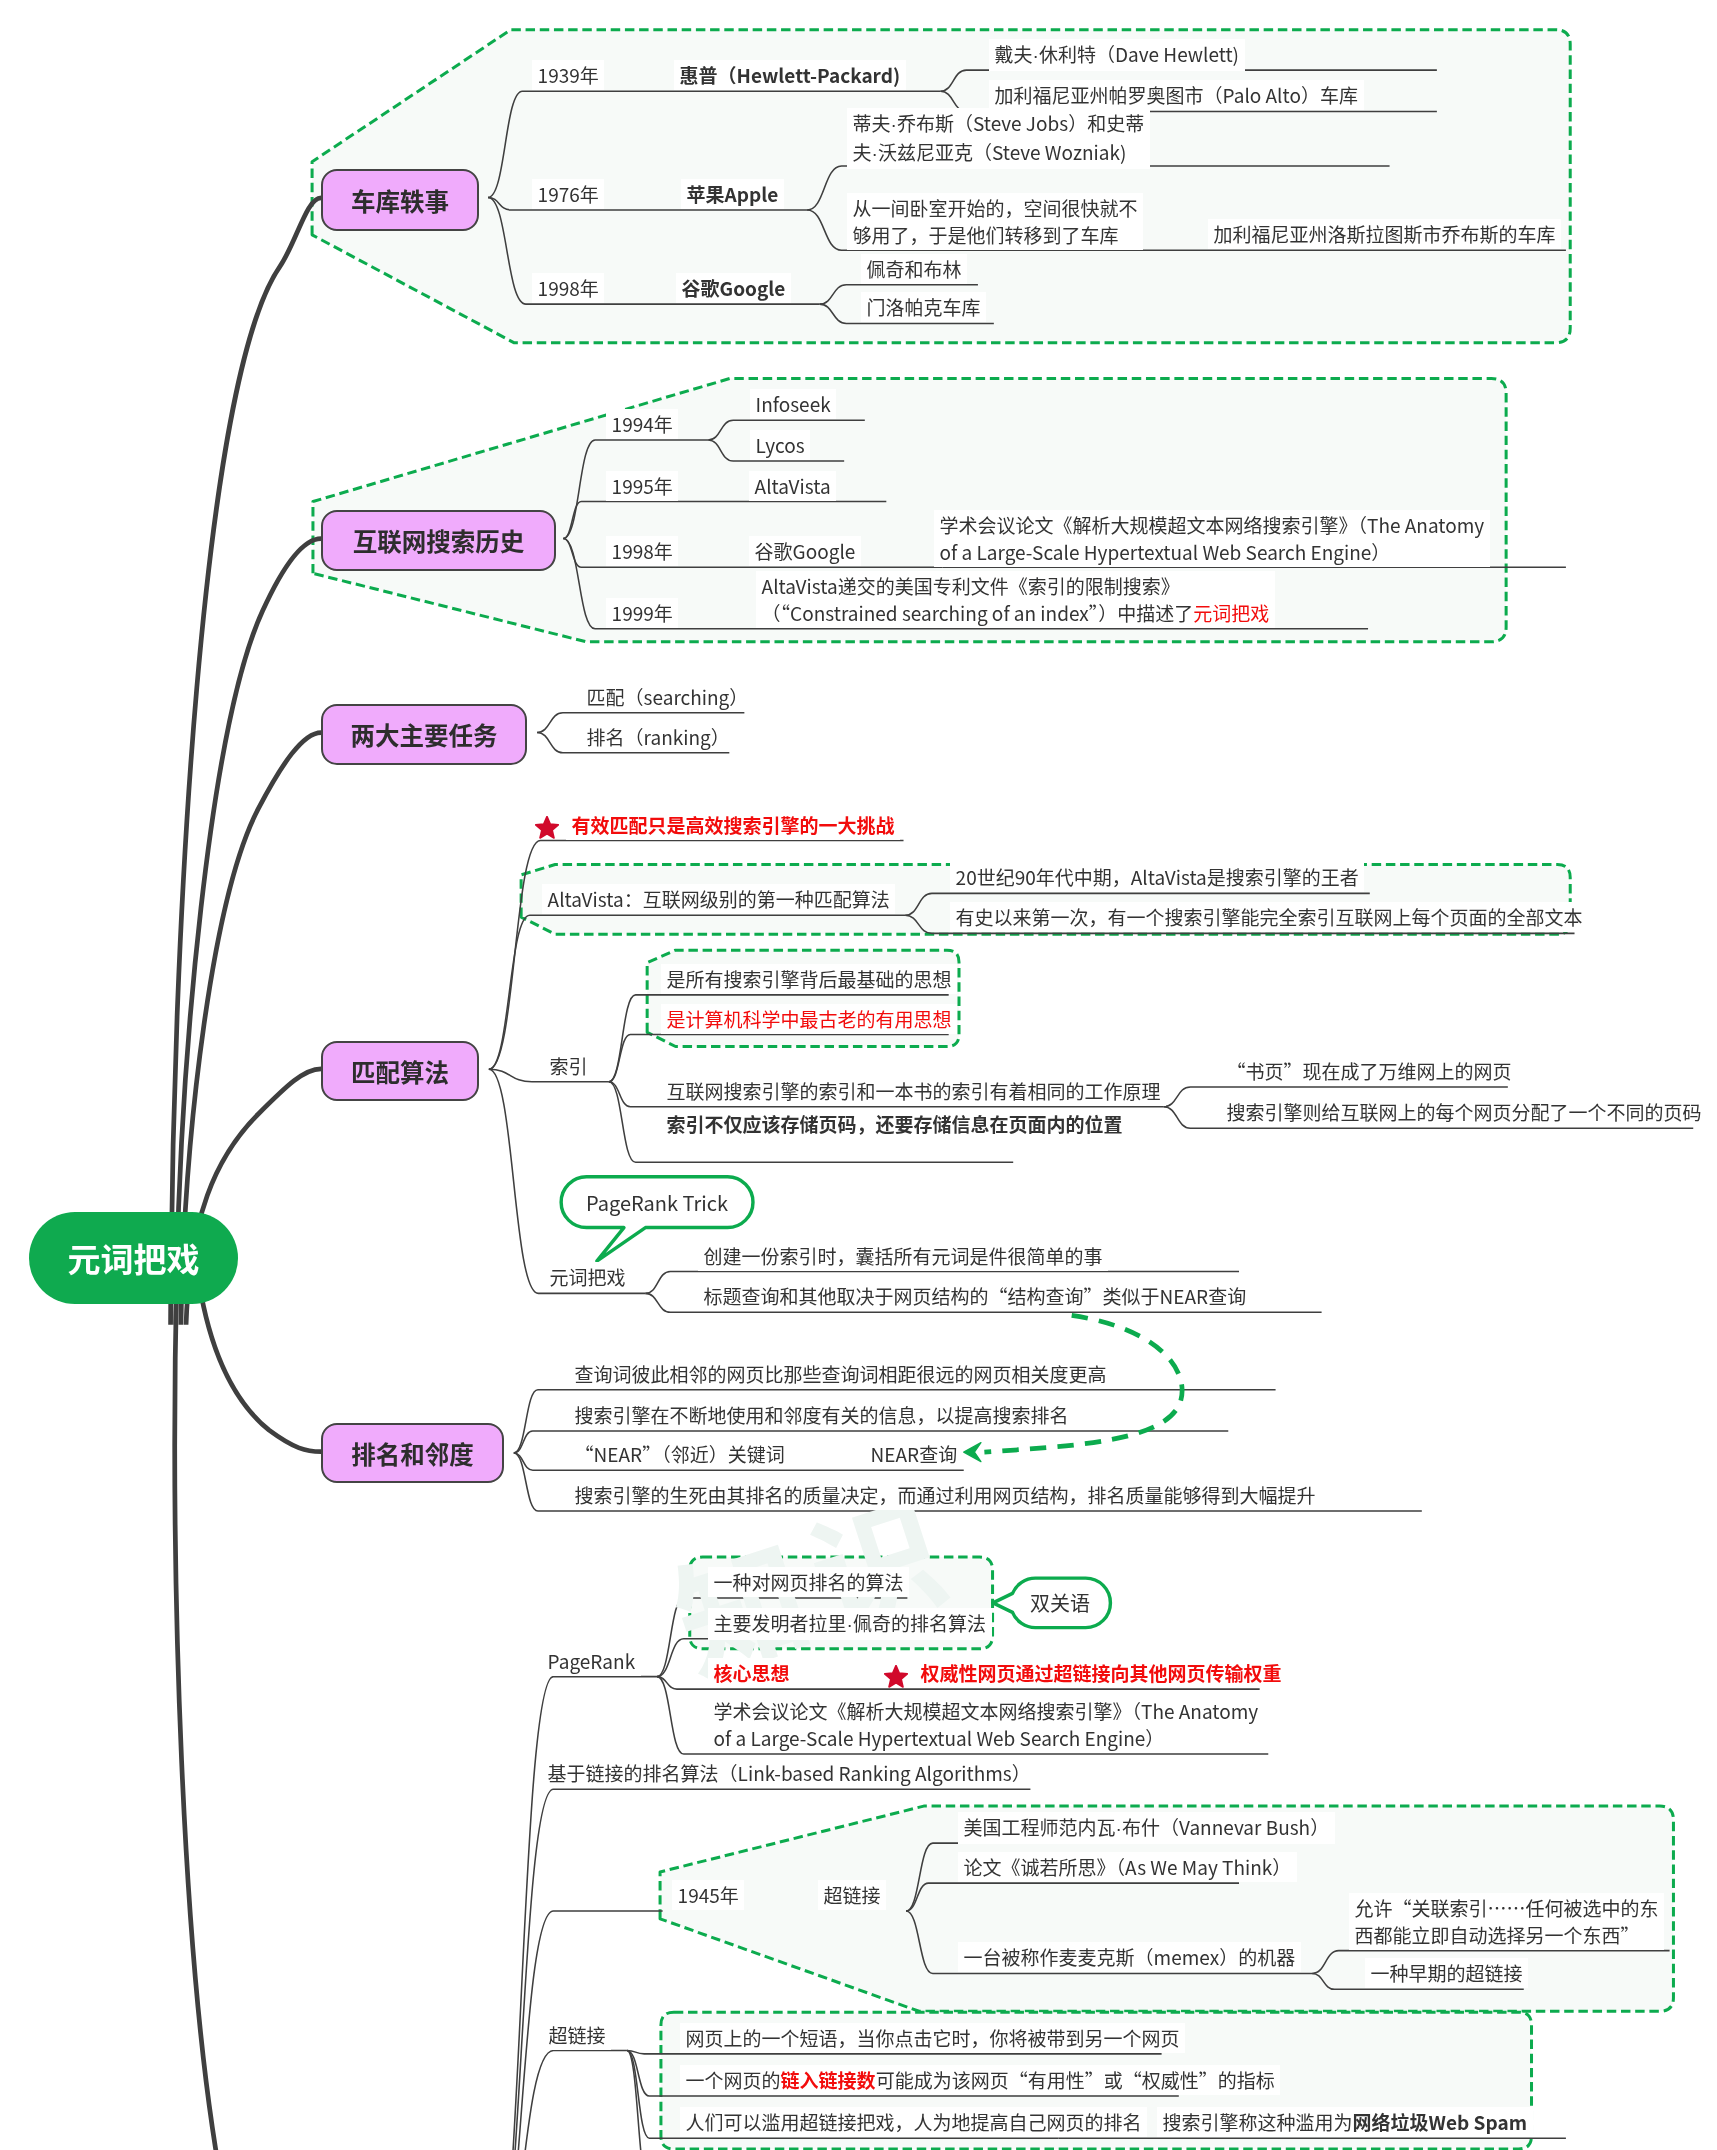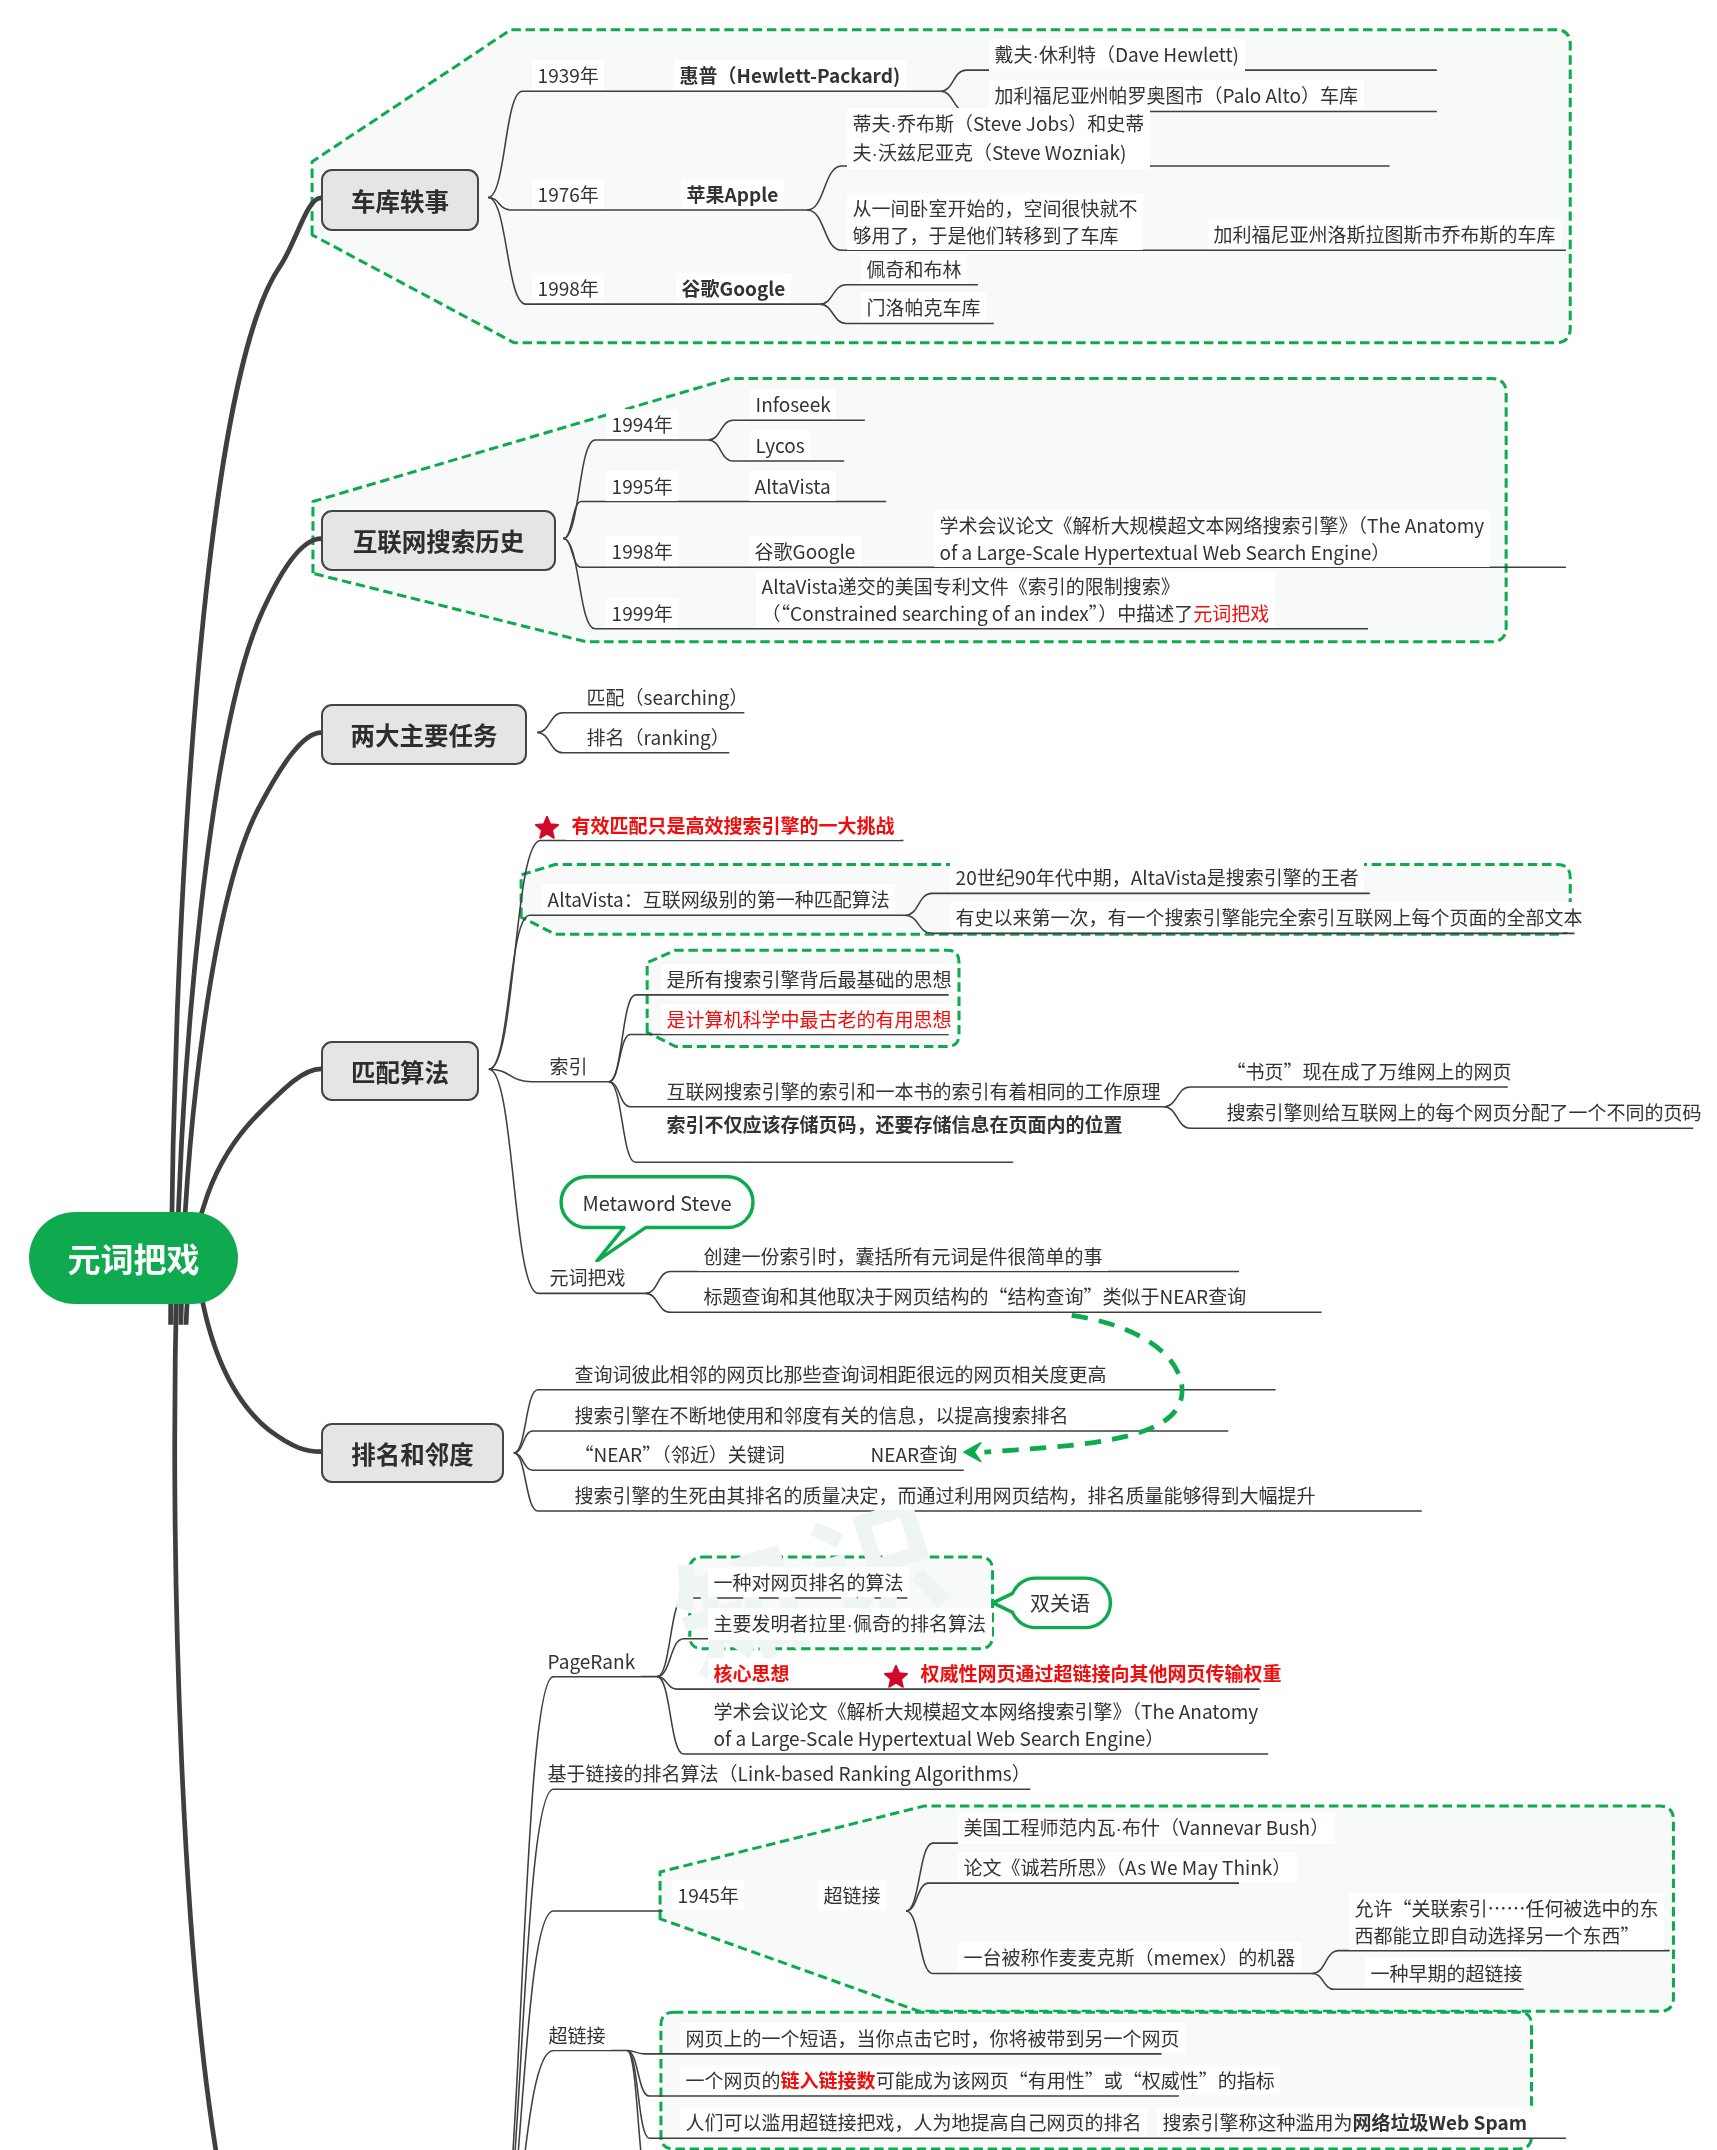--- a/index.html
+++ b/index.html
@@ -11,22 +11,22 @@
   #dashlayer{z-index:1;}
   #lines{z-index:2;}
   #arrows{z-index:3;}
   #toparrows{z-index:7;pointer-events:none;}
   #nodes{position:absolute;left:0;top:0;width:1718px;height:2998px;z-index:4;}
   .tx{position:absolute;white-space:pre;color:#333333;background:#ffffff;
       font-size:19px;line-height:27px;padding:1.3px 5.6px 2.2px 5.6px;box-sizing:border-box;}
   .root{position:absolute;background:#0faa4f;color:#ffffff;font-weight:bold;
         font-size:33px;border-radius:47px;
         display:flex;align-items:center;justify-content:center;z-index:6;}
-  .mainbox{position:absolute;border:2.6px solid #444444;border-radius:11px;
-           background:#e5e5e5;color:#2d2d2d;font-weight:bold;font-size:24.5px;
+  .mainbox{position:absolute;border:2.6px solid #444444;border-radius:16px;
+           background:#f0abfc;color:#2d2d2d;font-weight:bold;font-size:24.5px;
            display:flex;align-items:center;justify-content:center;z-index:4;}
   .wm{position:absolute;color:#eef5f2;font-weight:bold;z-index:1;}
   b{font-weight:bold;}
   .rd{color:#f20c0c;}
   .rdb{color:#f20c0c;font-weight:bold;}
   .md{font-family:"Liberation Sans",sans-serif;}
 </style>
 </head>
 <body>
 
@@ -201,21 +201,21 @@
       <div class="tx" style="left: 958px; top: 1812px; z-index: 3;">美国工程师范内瓦<span class="md">·</span>布什（Vannevar Bush）</div>
       <div class="tx" style="left: 958px; top: 1852px; z-index: 3;">论文《诚若所思》（As We May Think）</div>
       <div class="tx" style="left: 958px; top: 1942px; z-index: 3;">一台被称作麦麦克斯（memex）的机器</div>
       <div class="tx" style="left: 1349px; top: 1893px; z-index: 3;">允许“关联索引……任何被选中的东<br>西都能立即自动选择另一个东西”</div>
       <div class="tx" style="left: 1365px; top: 1958px; z-index: 3;">一种早期的超链接</div>
       <div class="tx" style="left: 543px; top: 2020px; z-index: 3;">超链接</div>
       <div class="tx" style="left: 680px; top: 2023px; z-index: 3;">网页上的一个短语，当你点击它时，你将被带到另一个网页</div>
       <div class="tx" style="left: 680px; top: 2065px; z-index: 3;">一个网页的<span class="rdb">链入链接数</span>可能成为该网页“有用性”或“权威性”的指标</div>
       <div class="tx" style="left: 680px; top: 2107px; z-index: 3;">人们可以滥用超链接把戏，人为地提高自己网页的排名</div>
       <div class="tx" style="left: 1157px; top: 2107px; z-index: 3;">搜索引擎称这种滥用为<b>网络垃圾Web Spam</b></div>
-      <div style="position: absolute; left: 561px; top: 1177px; width: 192px; height: 51px; display: flex; align-items: center; justify-content: center; font-size: 20px; color: rgb(51, 51, 51); z-index: 9;">Metaword Steve</div>
+      <div style="position: absolute; left: 561px; top: 1177px; width: 192px; height: 51px; display: flex; align-items: center; justify-content: center; font-size: 20px; color: rgb(51, 51, 51); z-index: 9;">PageRank Trick</div>
       <div style="position: absolute; left: 1010px; top: 1578px; width: 100px; height: 49px; display: flex; align-items: center; justify-content: center; font-size: 20px; color: rgb(51, 51, 51); z-index: 6;">双关语</div>
     </div>
   <svg class="layer" id="toparrows" viewBox="0 0 3993 6970">
       <path d="M2491 3058 C2700 3090 2765 3190 2744 3258 C2712 3355 2480 3362 2288 3376" fill="none" stroke="#0cab4e" stroke-width="11" stroke-dasharray="38 26" stroke-linecap="butt" stroke-linejoin="round"></path>
       <path d="M2240 3376L2280.0 3398.0L2264.8 3376.0L2280.0 3354.0Z" fill="#0cab4e" stroke="#0cab4e" stroke-width="3" stroke-linecap="butt" stroke-linejoin="round"></path>
       <path d="M1571 5094 C1330 5130 1190 5320 1187 5565 C1185 5700 1215 5790 1255 5880 C1340 6070 1490 6270 1570 6355" fill="none" stroke="#0cab4e" stroke-width="11" stroke-dasharray="38 26" stroke-linecap="butt" stroke-linejoin="round"></path>
       <path d="M1605 6380L1580.7 6346.8L1584.8 6370.6L1564.0 6382.7Z" fill="#0cab4e" stroke="#0cab4e" stroke-width="3" stroke-linecap="butt" stroke-linejoin="round"></path>
       <path d="M1485 5662 C1370 5680 1272 5760 1252 5850 C1235 5960 1370 6160 1480 6310 C1525 6372 1555 6420 1572 6452" fill="none" stroke="#0cab4e" stroke-width="11" stroke-dasharray="38 26" stroke-linecap="butt" stroke-linejoin="round"></path>
       <path d="M1605 6477L1580.7 6443.8L1584.8 6467.6L1564.0 6479.7Z" fill="#0cab4e" stroke="#0cab4e" stroke-width="3" stroke-linecap="butt" stroke-linejoin="round"></path>
     </svg>

